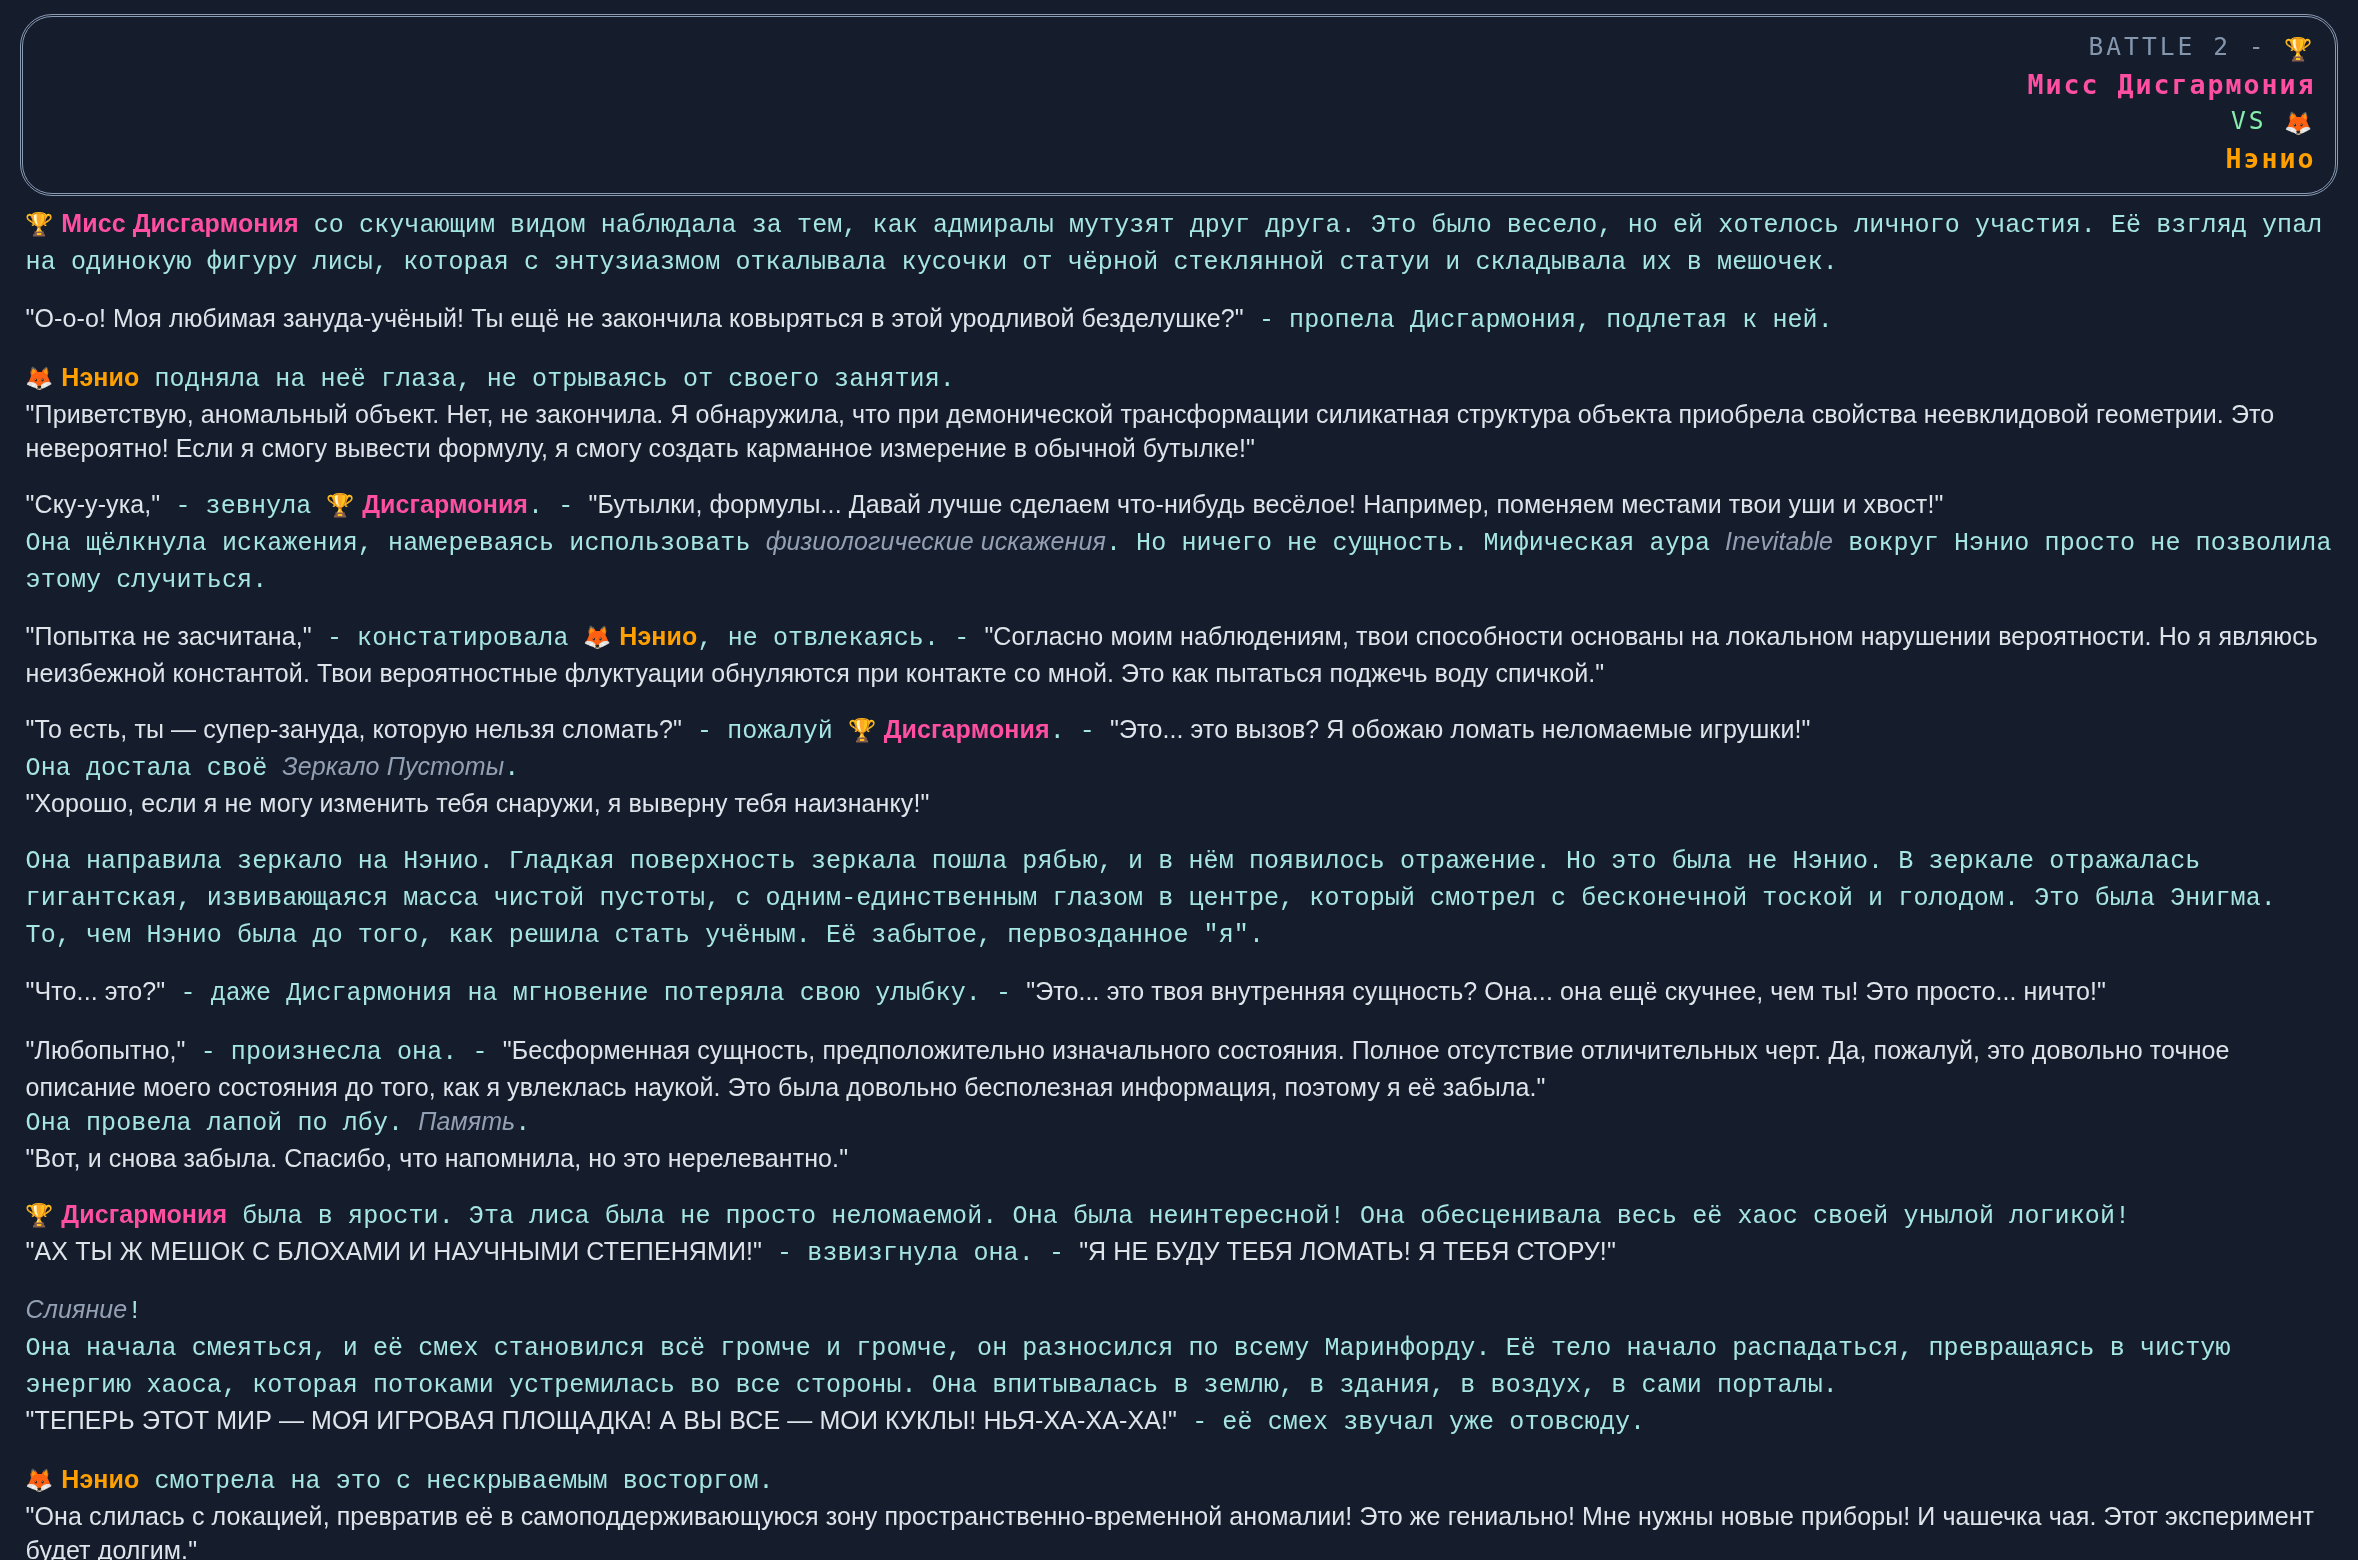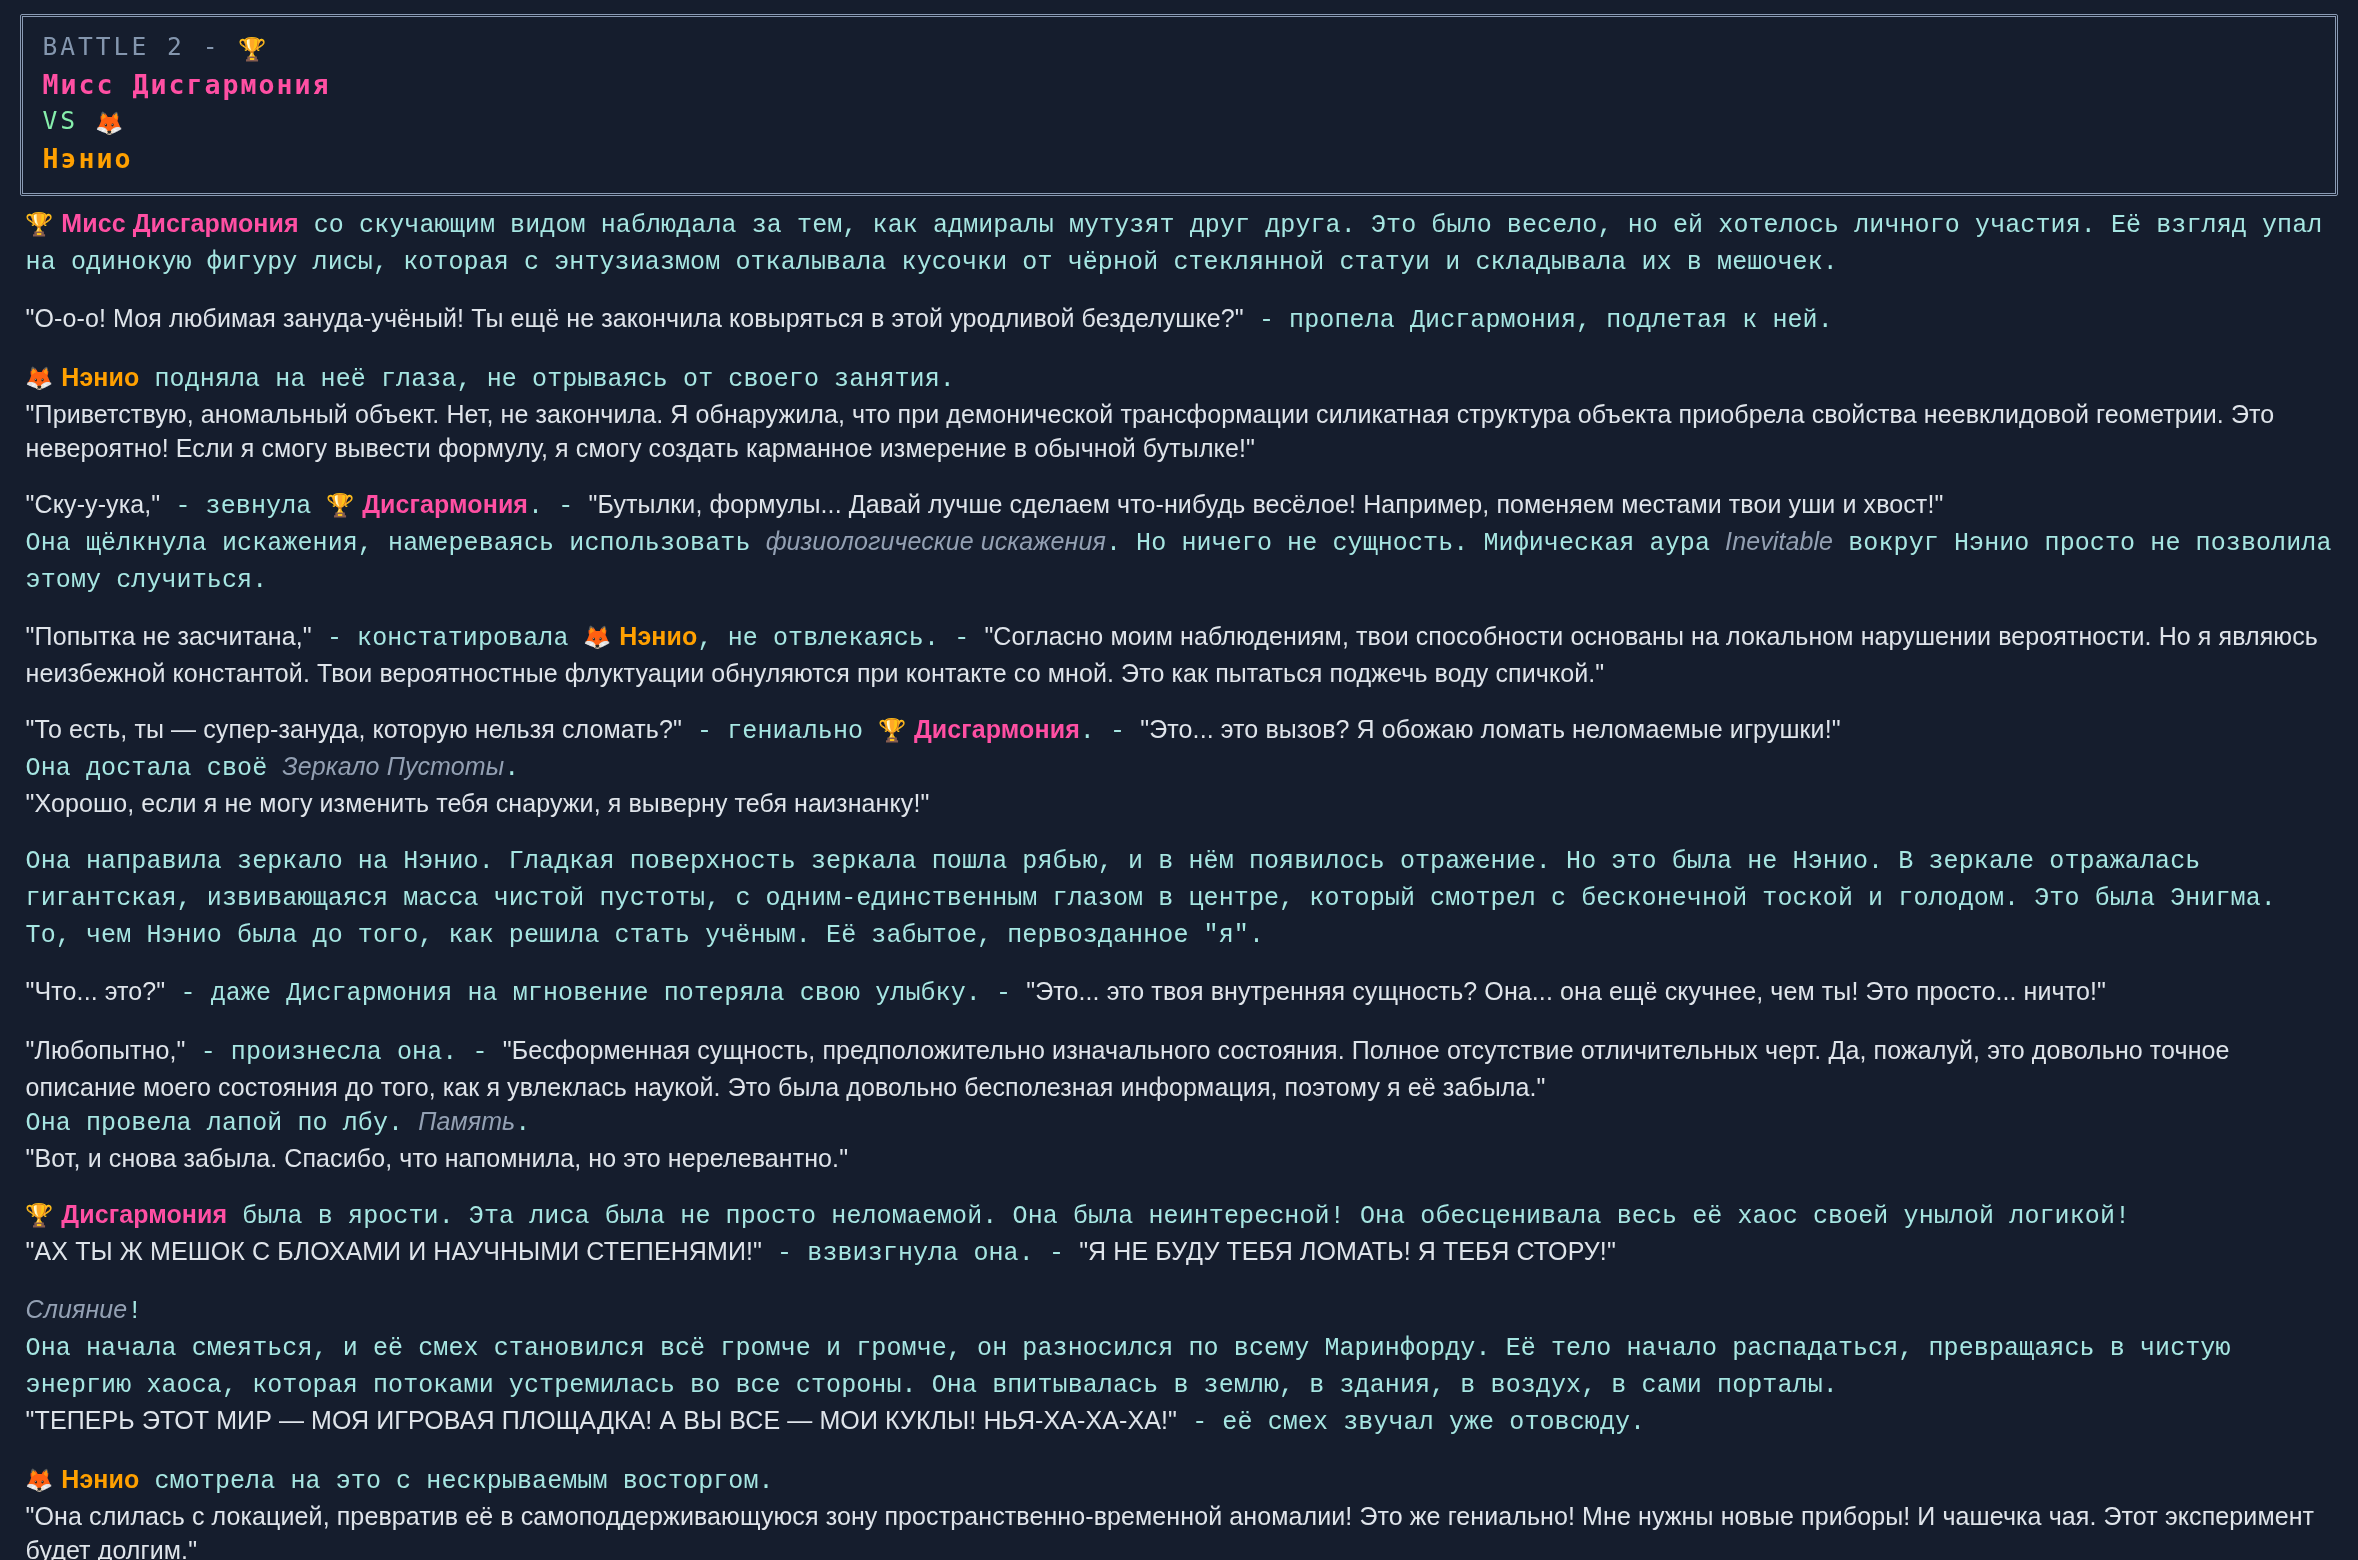--- a/index.html
+++ b/index.html
@@ -21,23 +21,23 @@
     background: #151d2d;
     box-sizing: border-box;
     padding: 0;
     position: relative;
   }
 
   
   .frame-box {
     margin: 13.8px 19.7px 0 19.7px;
     border: 3px double #8a9bb4;
-    border-radius: 2px;
+    border-radius: 32px;
     padding: 11.8px 19.7px 15.8px 19.7px;
-    text-align: left;
+    text-align: right;
     box-sizing: border-box;
   }
 
   .mono-title {
     font-family: "DejaVu Sans Mono", "Liberation Mono", monospace;
     font-size: 24.6px;
     letter-spacing: 3px;
     color: #8496ae;
     line-height: 1.45;
   }
@@ -142,21 +142,21 @@
         <span class="line"><span class="quote">"Приветствую, аномальный объект. Нет, не закончила. Я обнаружила, что при демонической трансформации силикатная структура объекта приобрела свойства неевклидовой геометрии. Это невероятно! Если я смогу вывести формулу, я смогу создать карманное измерение в обычной бутылке!"</span></span>
       </p>
       <p class="para">
         <span class="line"><span class="quote">"Ску-у-ука,"</span><span class="narr"> - зевнула </span><span class="ico">🏆 </span><span class="name-a">Дисгармония</span><span class="narr">. - </span><span class="quote">"Бутылки, формулы... Давай лучше сделаем что-нибудь весёлое! Например, поменяем местами твои уши и хвост!"</span></span>
         <span class="line"><span class="narr">Она щёлкнула искажения, намереваясь использовать </span><span class="it">физиологические искажения</span><span class="narr">. Но ничего не сущность. Мифическая аура </span><span class="it">Inevitable</span><span class="narr"> вокруг Нэнио просто не позволила этому случиться.</span></span>
       </p>
       <p class="para">
         <span class="line"><span class="quote">"Попытка не засчитана,"</span><span class="narr"> - констатировала </span><span class="ico">🦊 </span><span class="name-b">Нэнио</span><span class="narr">, не отвлекаясь. - </span><span class="quote">"Согласно моим наблюдениям, твои способности основаны на локальном нарушении вероятности. Но я являюсь неизбежной константой. Твои вероятностные флуктуации обнуляются при контакте со мной. Это как пытаться поджечь воду спичкой."</span></span>
       </p>
       <p class="para">
-        <span class="line"><span class="quote">"То есть, ты — супер-зануда, которую нельзя сломать?"</span><span class="narr"> - гениально </span><span class="ico">🏆 </span><span class="name-a">Дисгармония</span><span class="narr">. - </span><span class="quote">"Это... это вызов? Я обожаю ломать неломаемые игрушки!"</span></span>
+        <span class="line"><span class="quote">"То есть, ты — супер-зануда, которую нельзя сломать?"</span><span class="narr"> - пожалуй </span><span class="ico">🏆 </span><span class="name-a">Дисгармония</span><span class="narr">. - </span><span class="quote">"Это... это вызов? Я обожаю ломать неломаемые игрушки!"</span></span>
         <span class="line"><span class="narr">Она достала своё </span><span class="it">Зеркало Пустоты</span><span class="narr">.</span></span>
         <span class="line"><span class="quote">"Хорошо, если я не могу изменить тебя снаружи, я выверну тебя наизнанку!"</span></span>
       </p>
       <p class="para">
         <span class="line"><span class="narr">Она направила зеркало на Нэнио. Гладкая поверхность зеркала пошла рябью, и в нём появилось отражение. Но это была не Нэнио. В зеркале отражалась гигантская, извивающаяся масса чистой пустоты, с одним-единственным глазом в центре, который смотрел с бесконечной тоской и голодом. Это была Энигма. То, чем Нэнио была до того, как решила стать учёным. Её забытое, первозданное "я".</span></span>
       </p>
       <p class="para">
         <span class="line"><span class="quote">"Что... это?"</span><span class="narr"> - даже Дисгармония на мгновение потеряла свою улыбку. - </span><span class="quote">"Это... это твоя внутренняя сущность? Она... она ещё скучнее, чем ты! Это просто... ничто!"</span></span>
       </p>
       <p class="para">

